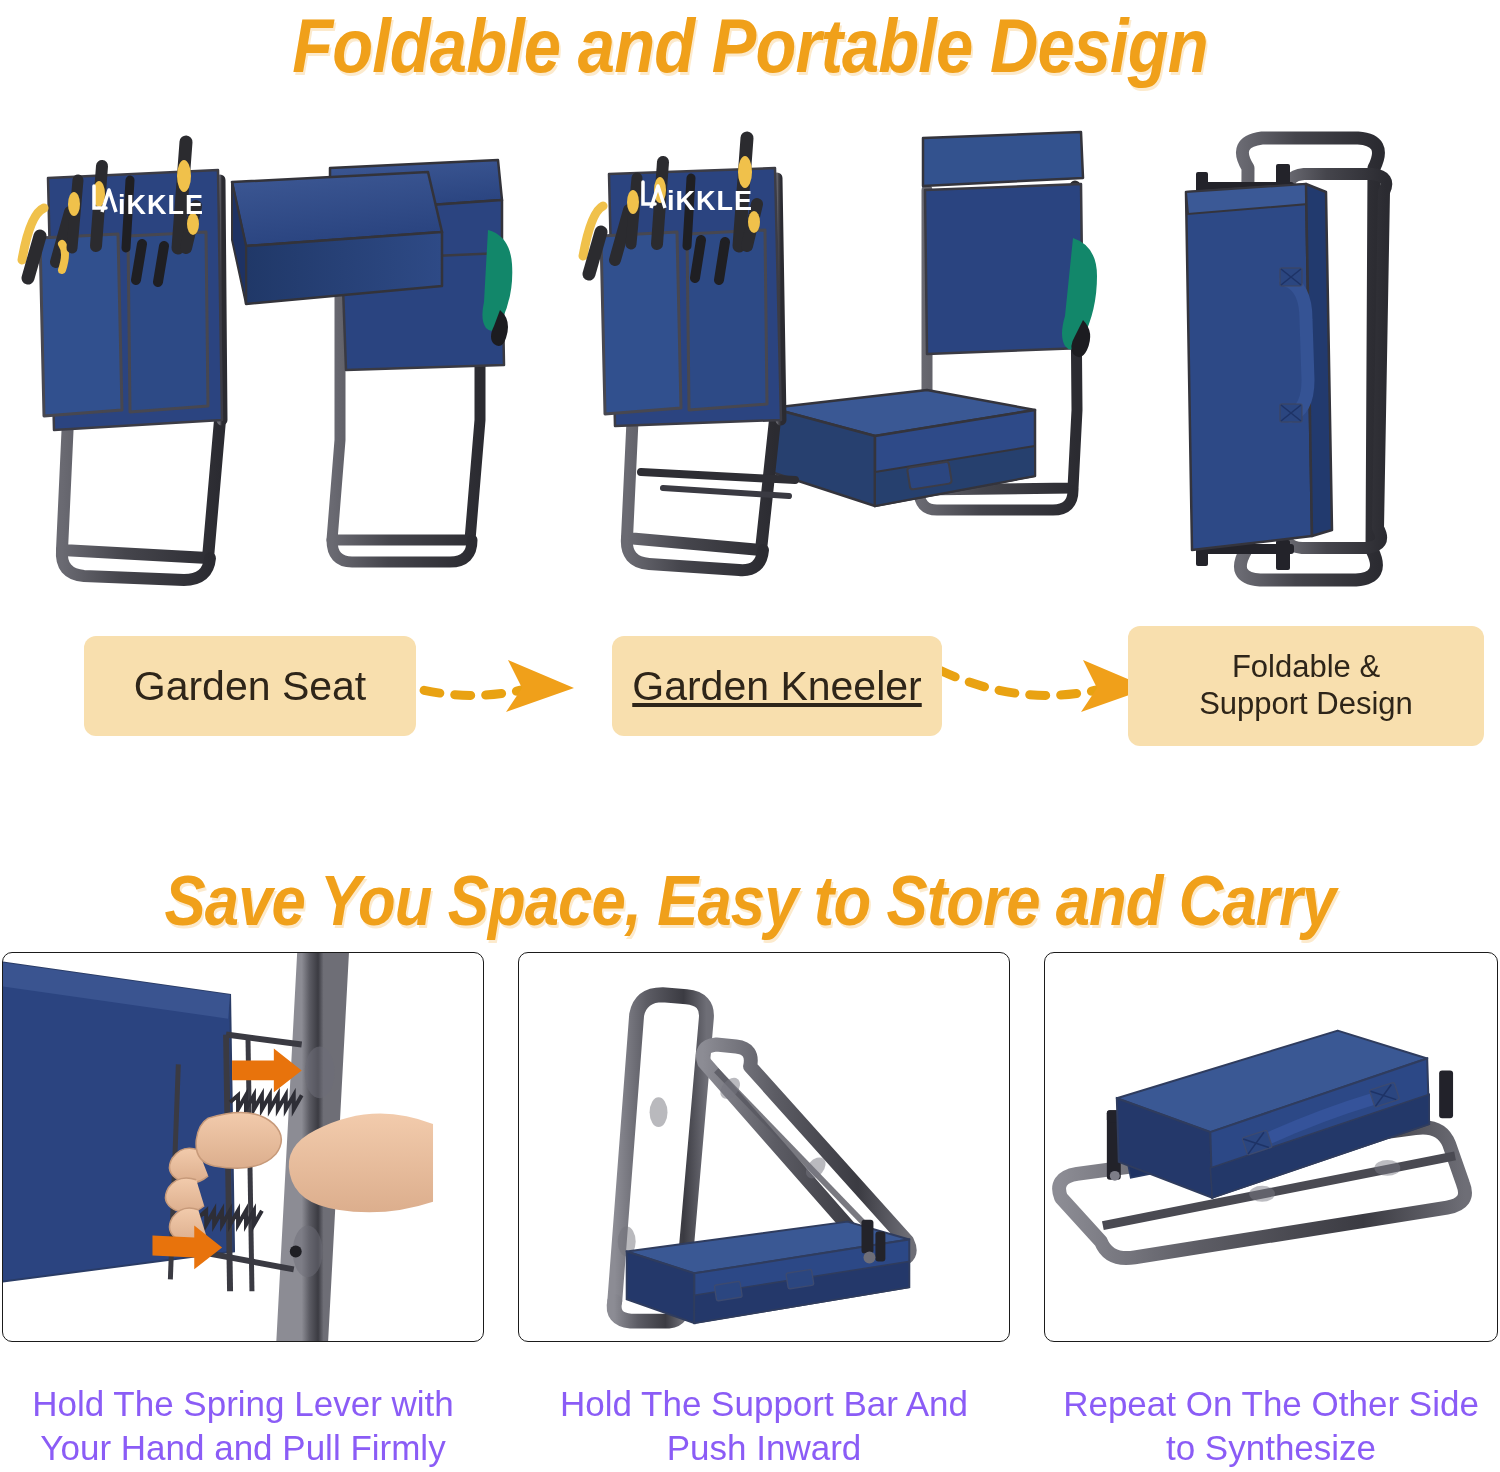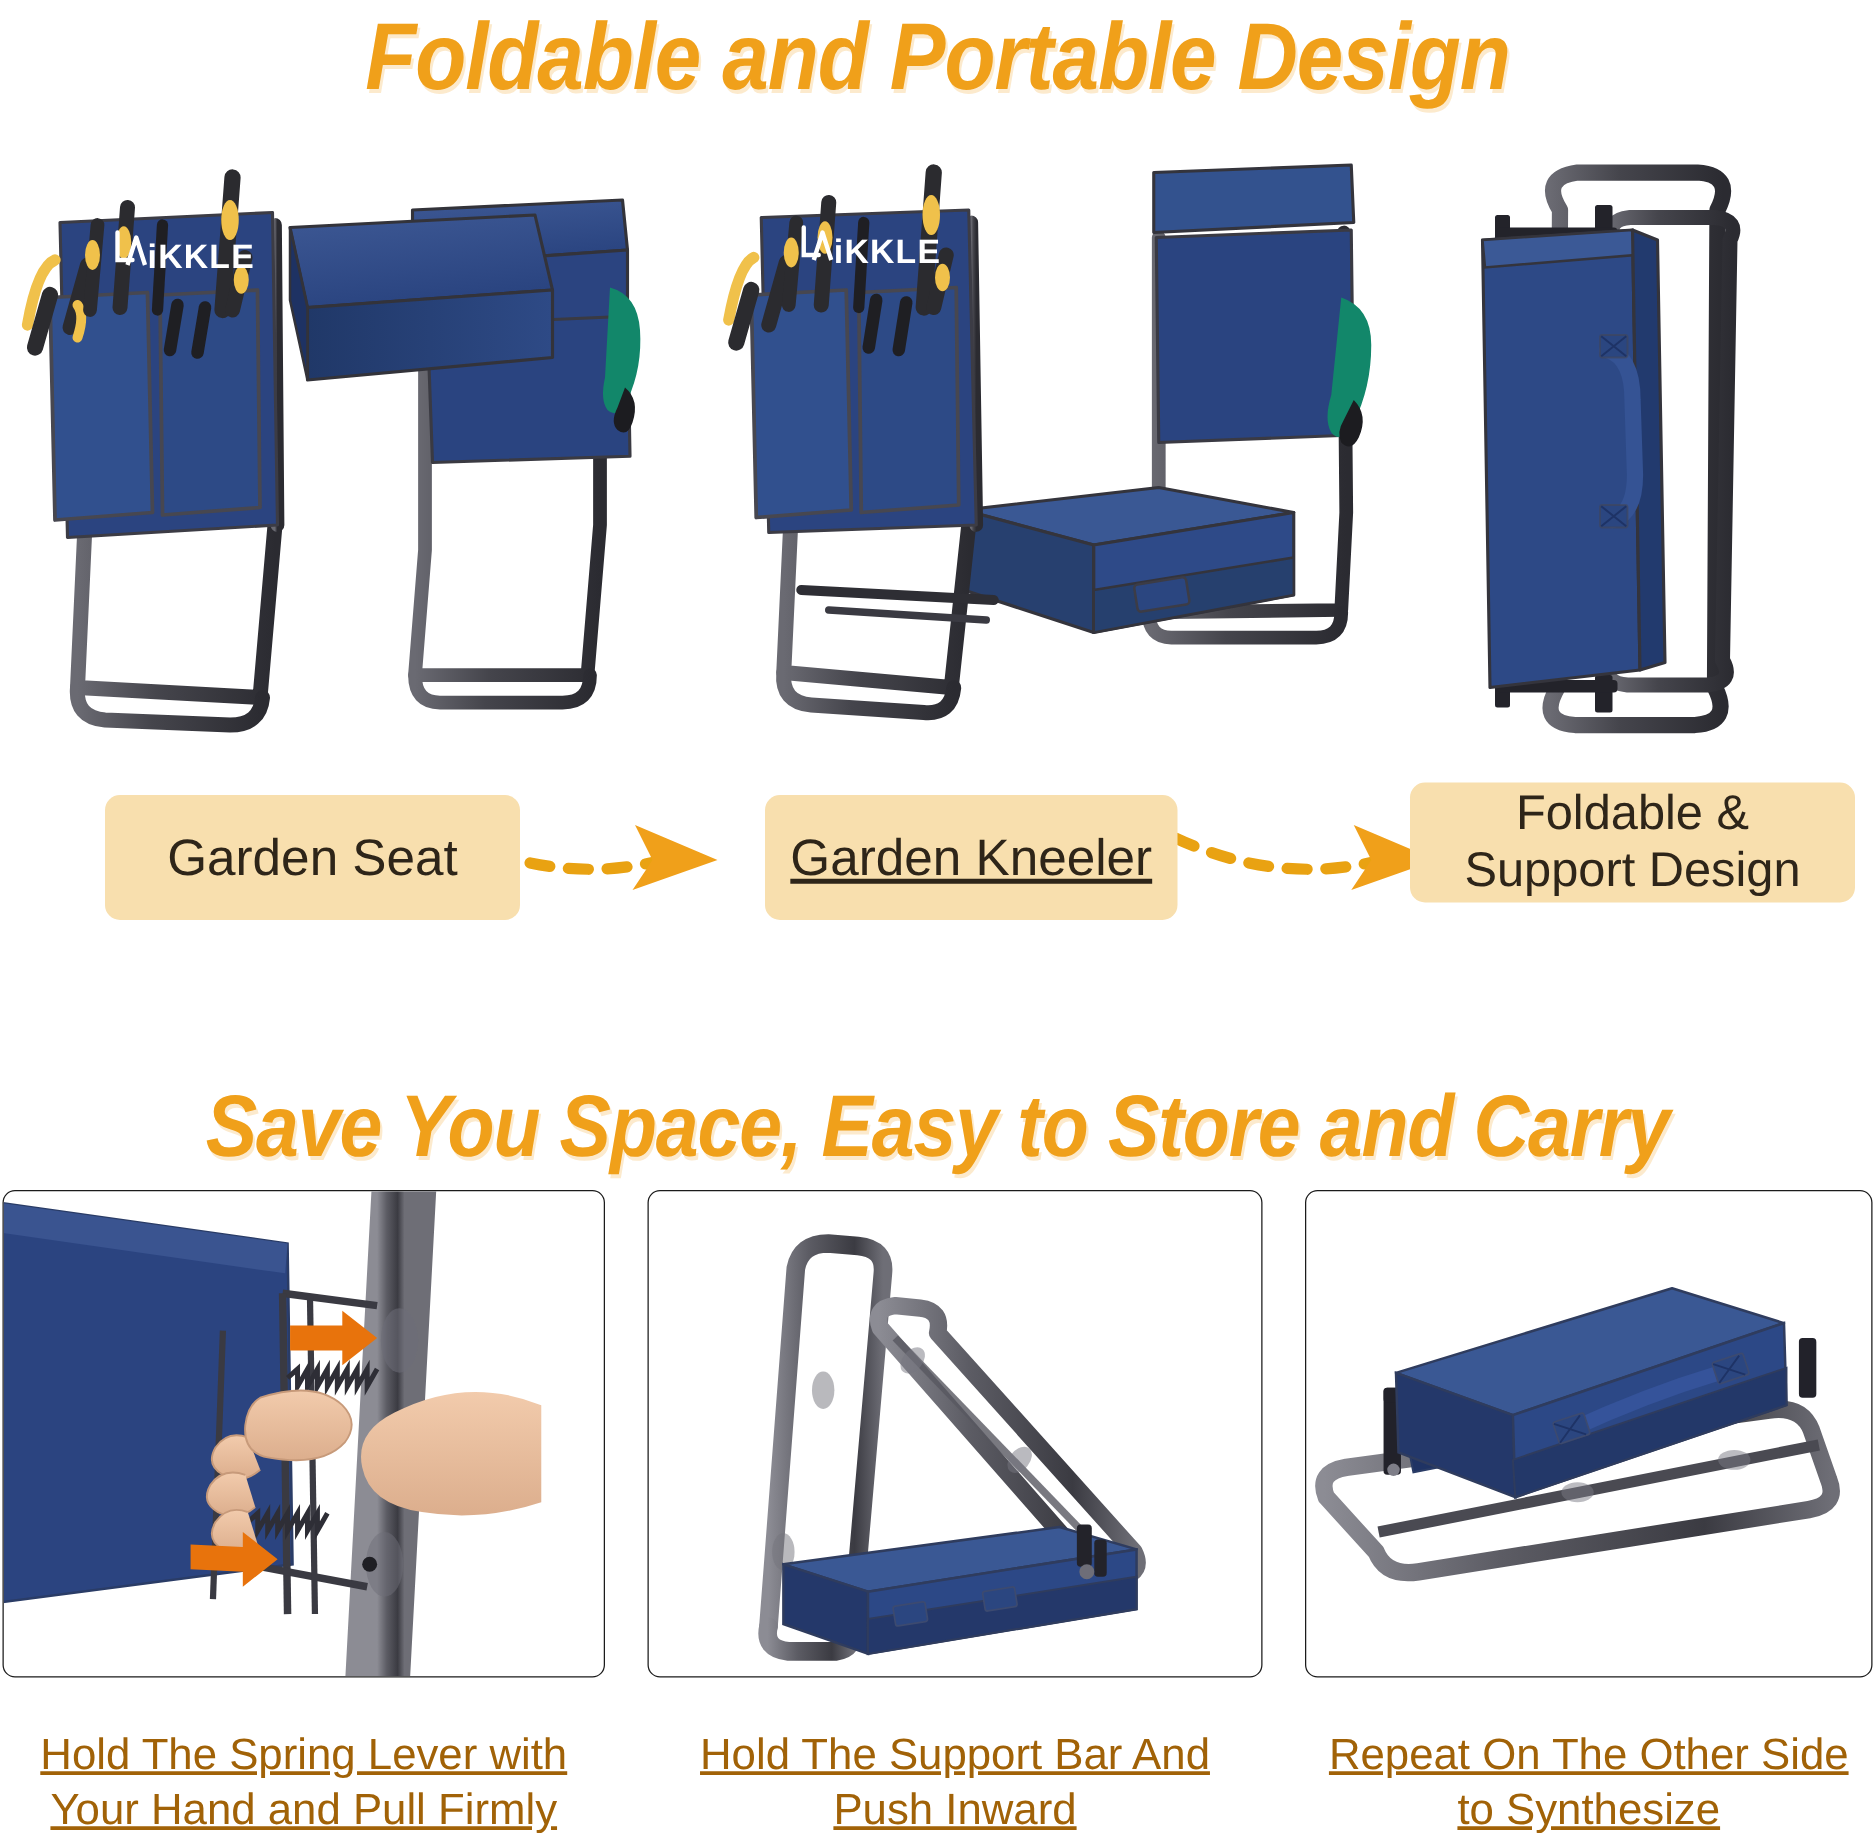--- a/index.html
+++ b/index.html
@@ -48,45 +48,44 @@
     font-size: 41px;
     line-height: 1.18;
     text-align: center;
     display: flex;
     align-items: center;
     justify-content: center;
     padding: 10px 18px;
   }
   #chip-0 { left: 84px;  top: 636px; width: 332px; height: 100px; }
   #chip-1 { left: 612px;  top: 636px; width: 330px; height: 100px; text-decoration: underline; }
-  #chip-2 { left: 1128px; top: 626px; width: 356px; height: 96px; font-size: 39px; }
+  #chip-2 { left: 1128px; top: 626px; width: 356px; height: 120px; font-size: 31px; }
 
   
   .panel {
     position: absolute;
     top: 952px;
     height: 390px;
     border: 1.5px solid #1b1b1b;
     border-radius: 10px;
     background: #fff;
     overflow: hidden;
   }
   #panel-0 { left: 2px;    width: 482px; }
   #panel-1 { left: 518px;  width: 492px; }
   #panel-2 { left: 1044px; width: 454px; }
   .panel svg { display: block; width: 100%; height: 100%; }
 
   .caption {
     position: absolute;
     top: 1382px;
     text-align: center;
-    color: #a16207;
+    color: #8b5cf6;
     font-size: 35px;
     line-height: 44px;
-    text-decoration: underline;
   }
   #caption-0 { left: 0px;    width: 486px; }
   #caption-1 { left: 518px;  width: 492px; }
   #caption-2 { left: 1044px; width: 454px; }
 </style>
 </head>
 <body>
 
 <div class="page">
 

